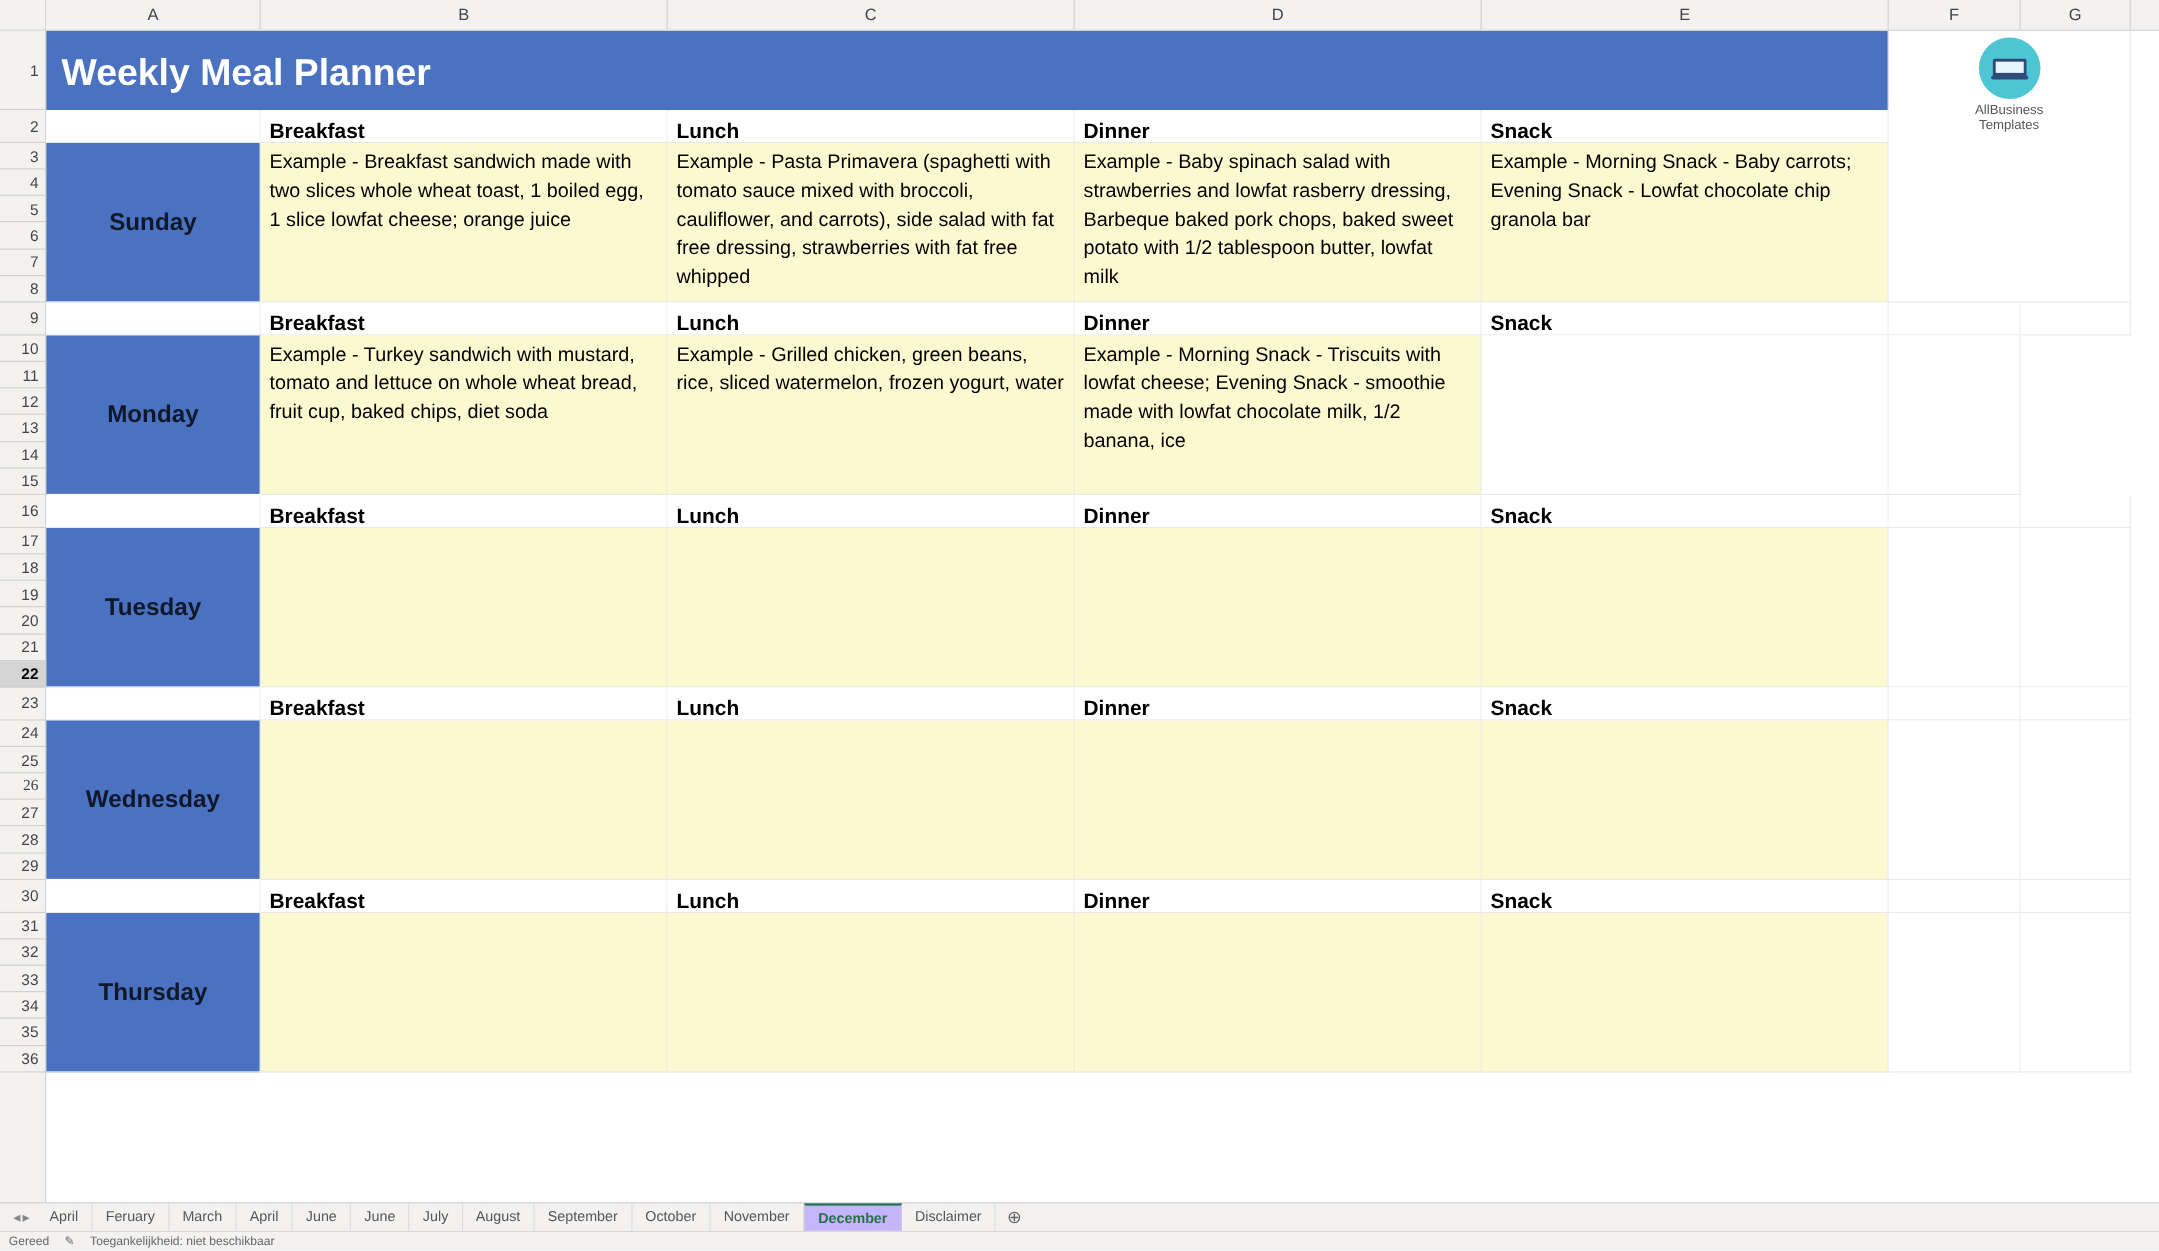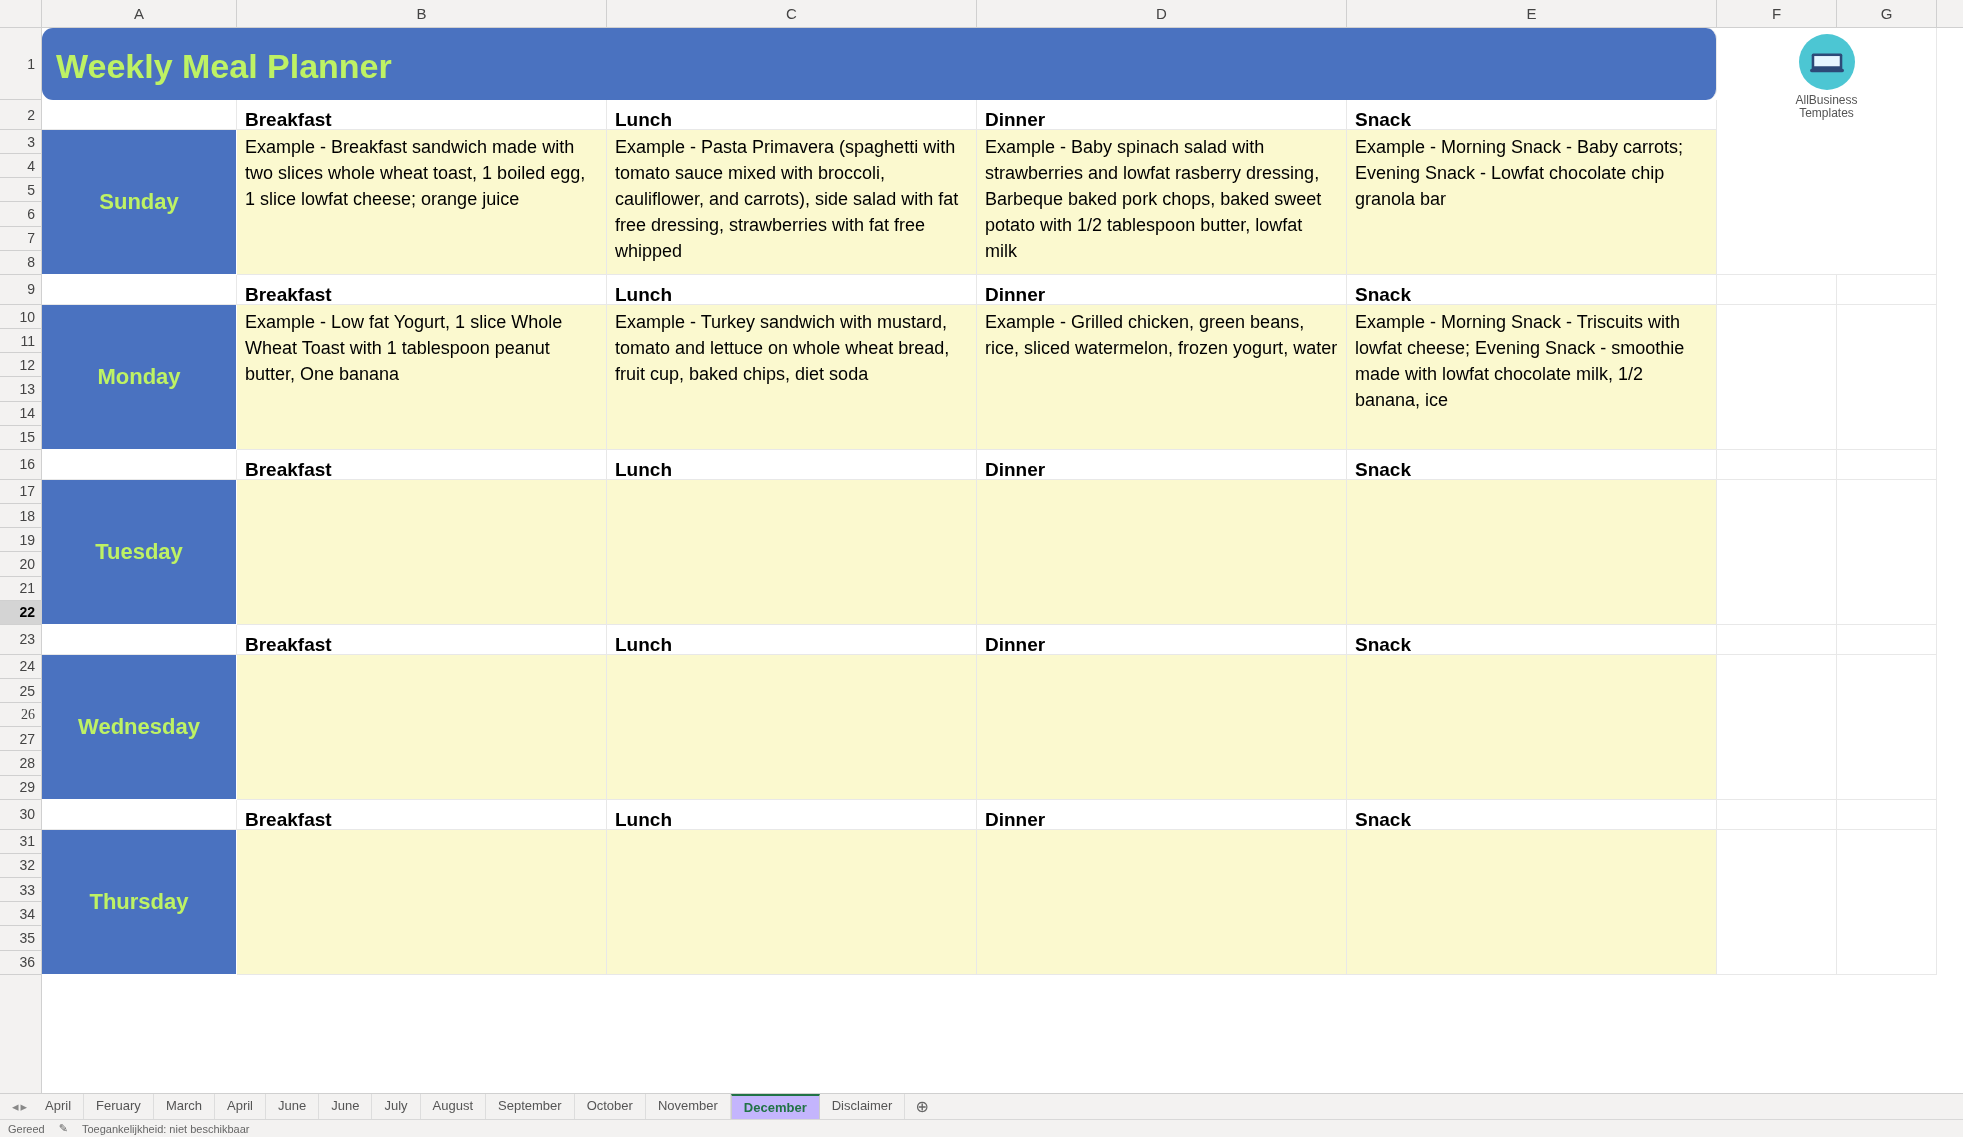--- a/index.html
+++ b/index.html
@@ -77,30 +77,29 @@
   .cell {
     border-right: 1px solid #e8e8e8;
     border-bottom: 1px solid #e8e8e8;
     padding: 4px 8px;
     line-height: 1.45;
     font-size: 18px;
     overflow: hidden;
   }
   .title-bar {
     background: #4a72c0;
-    color: #bef264;
+    color: #ffffff;
     font-size: 34px;
     font-weight: 600;
     padding: 14px 14px 16px 14px;
     border-bottom: none;
-    border-radius: 11px;
   }
   .day-cell {
     background: #4a72c0;
-    color: #bef264;
+    color: #0f172a;
     font-weight: 700;
     font-size: 22px;
     display: flex;
     align-items: center;
     justify-content: center;
     border-right: 1px solid #fff;
     border-bottom: 1px solid #fff;
   }
   .meal-header {
     background: #fff;
@@ -264,21 +263,20 @@
         <div class="cell meal-content" style="grid-row: 3; height: 145px;">Example - Baby spinach salad with strawberries and lowfat rasberry dressing, Barbeque baked pork chops, baked sweet potato with 1/2 tablespoon butter, lowfat milk</div>
         <div class="cell meal-content" style="grid-row: 3; height: 145px;">Example - Morning Snack - Baby carrots; Evening Snack - Lowfat chocolate chip granola bar</div>
         <div class="cell blank" style="grid-row: 4; height: 30px;"></div>
         <div class="cell meal-header" style="grid-row: 4; height: 30px;">Breakfast</div>
         <div class="cell meal-header" style="grid-row: 4; height: 30px;">Lunch</div>
         <div class="cell meal-header" style="grid-row: 4; height: 30px;">Dinner</div>
         <div class="cell meal-header" style="grid-row: 4; height: 30px;">Snack</div>
         <div class="cell blank" style="grid-row: 4;"></div>
         <div class="cell blank" style="grid-row: 4;"></div>
         <div class="cell day-cell" style="grid-row: 5; height: 145px;">Monday</div>
-        <div class="cell meal-content" style="grid-row: 5; height: 145px;">Example - Low fat Yogurt, 1 slice Whole Wheat Toast with 1 tablespoon peanut butter, One banana</div>
         <div class="cell meal-content" style="grid-row: 5; height: 145px;">Example - Turkey sandwich with mustard, tomato and lettuce on whole wheat bread, fruit cup, baked chips, diet soda</div>
         <div class="cell meal-content" style="grid-row: 5; height: 145px;">Example - Grilled chicken, green beans, rice, sliced watermelon, frozen yogurt, water</div>
         <div class="cell meal-content" style="grid-row: 5; height: 145px;">Example - Morning Snack - Triscuits with lowfat cheese; Evening Snack - smoothie made with lowfat chocolate milk, 1/2 banana, ice</div>
         <div class="cell blank" style="grid-row: 5;"></div>
         <div class="cell blank" style="grid-row: 5;"></div>
         <div class="cell blank" style="grid-row: 6; height: 30px;"></div>
         <div class="cell meal-header" style="grid-row: 6; height: 30px;">Breakfast</div>
         <div class="cell meal-header" style="grid-row: 6; height: 30px;">Lunch</div>
         <div class="cell meal-header" style="grid-row: 6; height: 30px;">Dinner</div>
         <div class="cell meal-header" style="grid-row: 6; height: 30px;">Snack</div>

